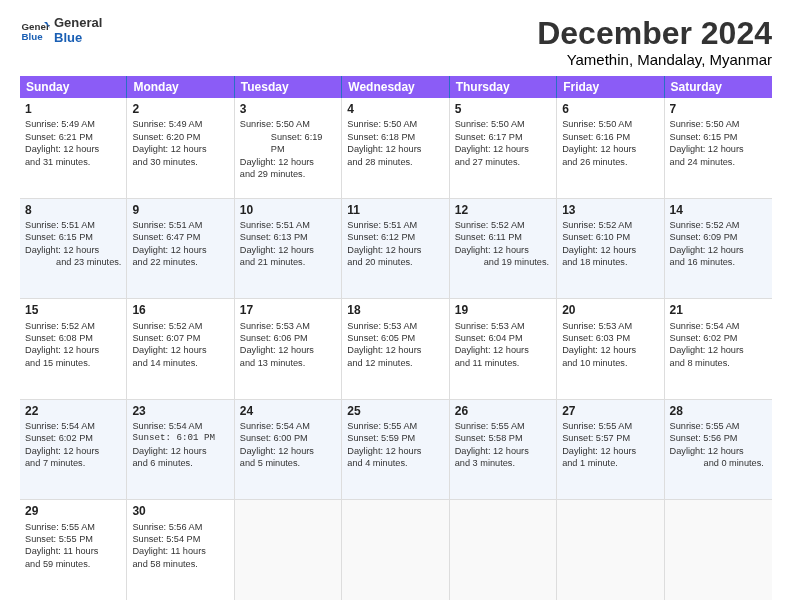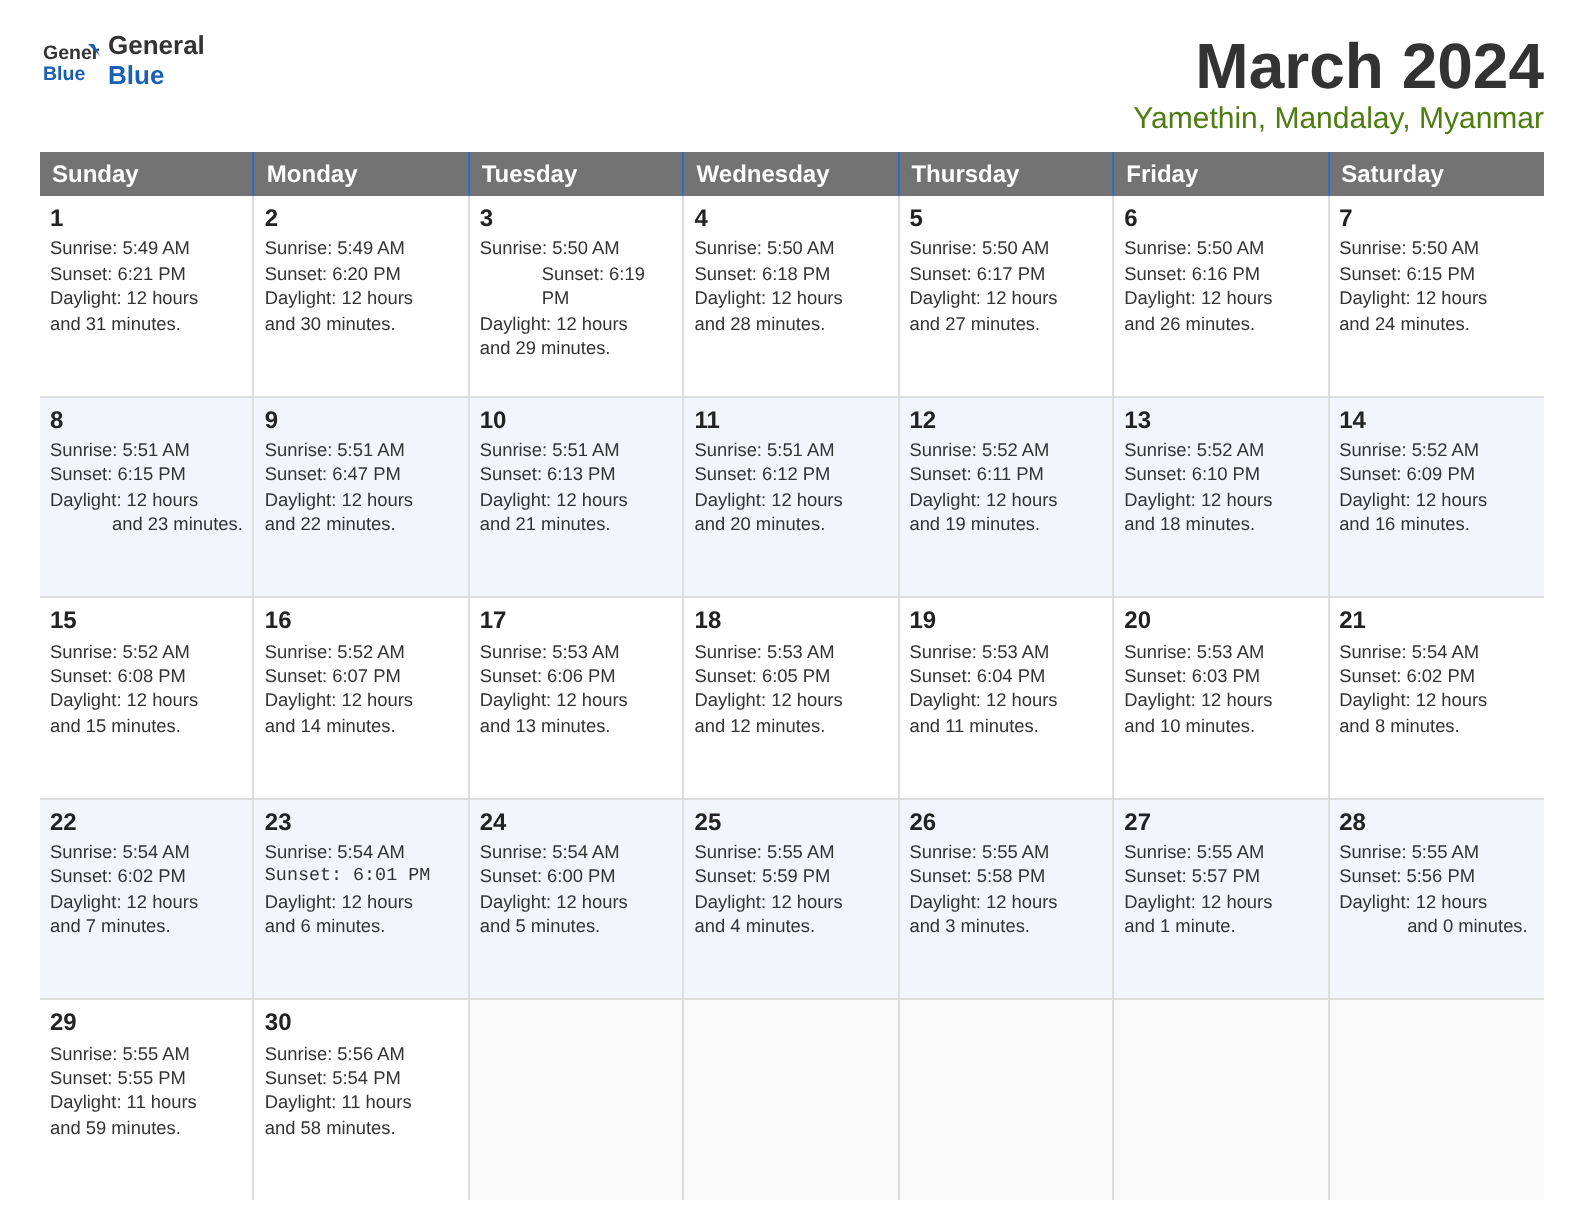--- a/index.html
+++ b/index.html
@@ -36,31 +36,31 @@
       text-align: right;
     }
     .main-title {
       font-size: 32px;
       font-weight: bold;
       color: #333;
       line-height: 1.1;
     }
     .subtitle {
       font-size: 15px;
-      color: #4d7c0f;
+      color: #000000;
     }
     .calendar {
       flex: 1;
       display: flex;
       flex-direction: column;
     }
     .cal-header-row {
       display: grid;
       grid-template-columns: repeat(7, 1fr);
-      background: #737373;
+      background: #8b5cf6;
     }
     .cal-header-cell {
       color: #fff;
       font-size: 12px;
       font-weight: bold;
       padding: 4px 6px;
       text-align: left;
       border-right: 1px solid #2a6fc4;
     }
     .cal-header-cell:last-child { border-right: none; }
@@ -112,21 +112,21 @@
         <text x="2" y="32" font-size="13" font-weight="bold" fill="#1a5fb4" font-family="Arial">Blue</text>
         <polygon points="32,8 40,16 36,8" fill="#1a5fb4"></polygon>
         <polygon points="36,4 44,12 38,6" fill="#1a5fb4" transform="translate(-4,0)"></polygon>
       </svg>
       <div style="display:flex;flex-direction:column;line-height:1.15">
         <span style="font-size:13px;font-weight:bold;color:#333;">General</span>
         <span style="font-size:13px;font-weight:bold;color:#1a5fb4;">Blue</span>
       </div>
     </div>
     <div class="title-block">
-      <div class="main-title">March 2024</div>
+      <div class="main-title">December 2024</div>
       <div class="subtitle">Yamethin, Mandalay, Myanmar</div>
     </div>
   </div>
 
   <div class="calendar">
     <div class="cal-header-row">
     <div class="cal-header-cell">Sunday</div>
         <div class="cal-header-cell">Monday</div>
         <div class="cal-header-cell">Tuesday</div>
         <div class="cal-header-cell">Wednesday</div>
@@ -213,21 +213,21 @@
             <span style="display: block;">Sunrise: 5:51 AM</span>
             <span style="display: block;">Sunset: 6:12 PM</span>
             <span style="display: block;">Daylight: 12 hours</span>
             <span style="display: block;">and 20 minutes.</span>
           </div>
           <div class="cal-cell">
             <span class="day-num">12</span>
             <span style="display: block;">Sunrise: 5:52 AM</span>
             <span style="display: block;">Sunset: 6:11 PM</span>
             <span style="display: block;">Daylight: 12 hours</span>
-            <span style="display: block;">and 19 minutes.</span>
+            <span style="display: block; margin-left: 29px;">and 19 minutes.</span>
           </div>
           <div class="cal-cell">
             <span class="day-num">13</span>
             <span style="display: block;">Sunrise: 5:52 AM</span>
             <span style="display: block;">Sunset: 6:10 PM</span>
             <span style="display: block;">Daylight: 12 hours</span>
             <span style="display: block;">and 18 minutes.</span>
           </div>
           <div class="cal-cell">
             <span class="day-num">14</span>

